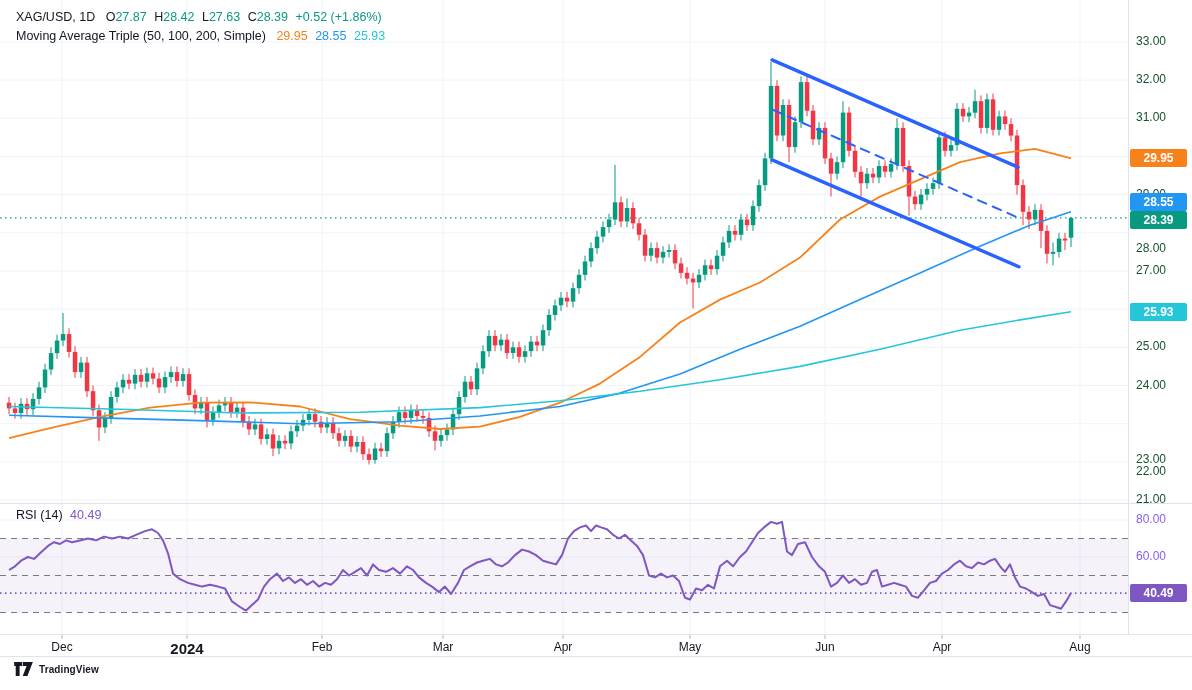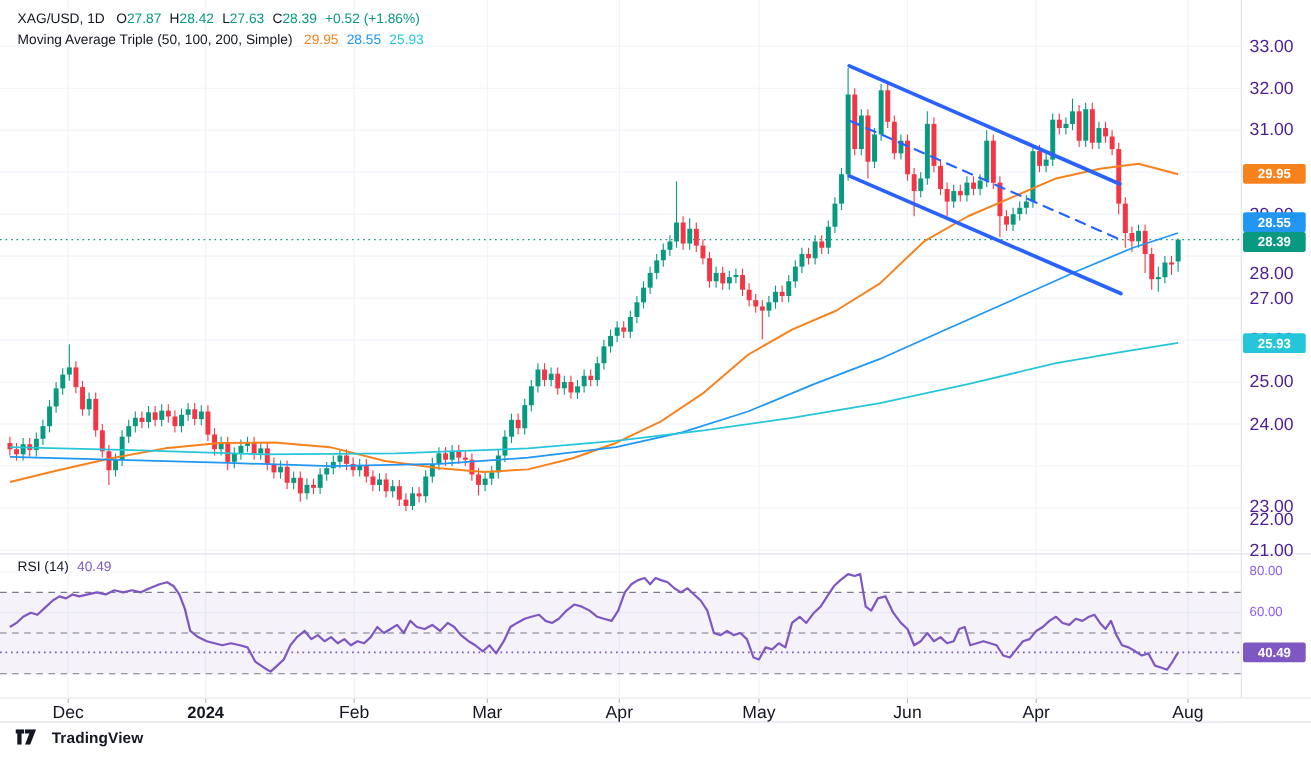--- a/index.html
+++ b/index.html
@@ -9,28 +9,28 @@
   .legend .row{white-space:nowrap;}
   .sym{font-weight:400;color:#131722;}
   .v-up{color:#089981;}
   .v-ma50{color:#F7821C;}
   .v-ma100{color:#2196F3;}
   .v-ma200{color:#26C6DA;}
   .v-rsi{color:#7E57C2;}
   .sp{display:inline-block;width:7px;}
   .sps{display:inline-block;width:4px;}
   .rsi-legend{position:absolute;left:16px;top:508px;font-size:12.5px;color:#131722;z-index:5;white-space:nowrap;}
-  .axis-label{position:absolute;left:1136px;font-size:16px;color:#4c1d95;z-index:2;}
+  .axis-label{position:absolute;left:1136px;font-size:12px;color:#14532d;z-index:2;}
   .rsi-axis-label{position:absolute;left:1136px;font-size:12px;color:#8b5cf6;z-index:2;}
   .badge{position:absolute;left:1130px;width:57px;height:18px;border-radius:2px;color:#fff;
          font-size:12px;font-weight:700;text-align:center;line-height:18px;z-index:4;}
-  .time-label{position:absolute;top:640px;transform:translateX(-50%);font-size:16px;color:#131722;z-index:2;}
+  .time-label{position:absolute;top:640px;transform:translateX(-50%);font-size:12px;color:#131722;z-index:2;}
   .time-label.year{font-weight:700;font-size:15px;}
   .logo{position:absolute;left:14px;top:662px;display:flex;align-items:center;gap:6px;z-index:5;color:#131722;}
-  .logo-text{font-size:14px;font-weight:600;letter-spacing:0.1px;margin-left:8px;}
+  .logo-text{font-size:10px;font-weight:600;letter-spacing:0.1px;}
 </style>
 </head>
 <body>
 
 <div id="app">
   <svg id="chart-svg" width="1192" height="690">
       <line x1="62" y1="0" x2="62" y2="634" stroke="#F0F3FA" stroke-width="1"></line>
       <line x1="62" y1="635" x2="62" y2="639" stroke="#B2B5BE" stroke-width="1"></line>
       <line x1="187" y1="0" x2="187" y2="634" stroke="#F0F3FA" stroke-width="1"></line>
       <line x1="187" y1="635" x2="187" y2="639" stroke="#B2B5BE" stroke-width="1"></line>

